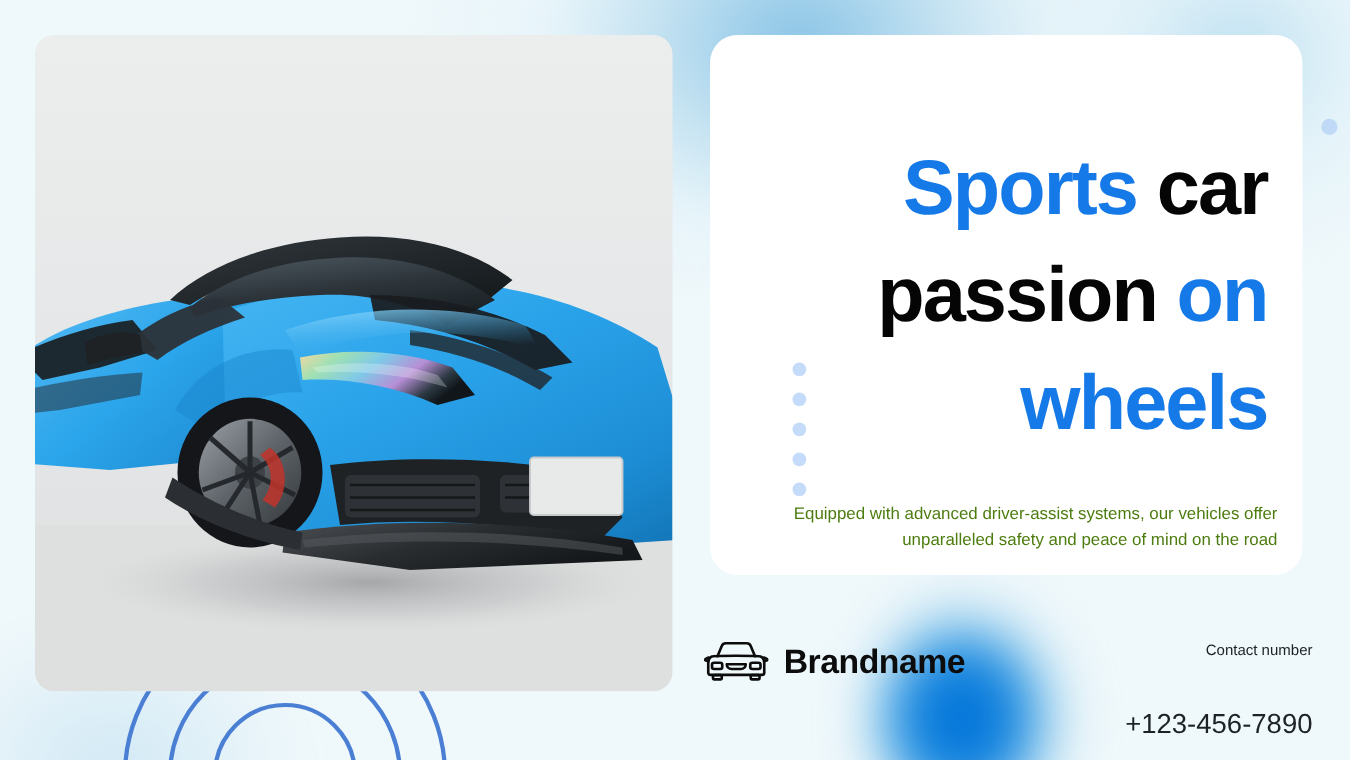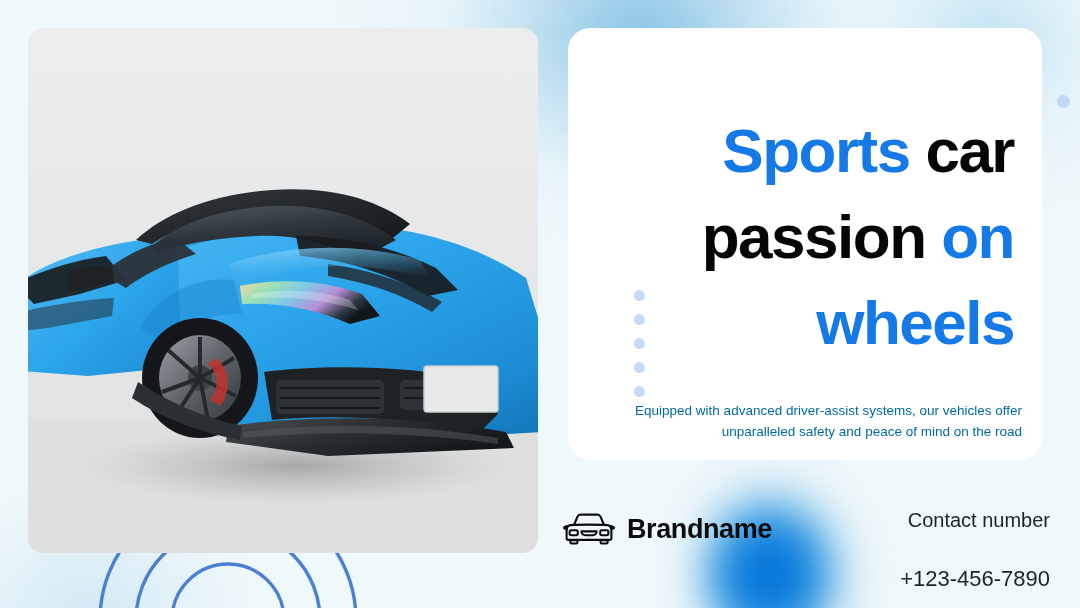--- a/index.html
+++ b/index.html
@@ -109,42 +109,42 @@
     width:11px; height:11px; border-radius:50%;
     background:#c4dbf9; display:block;
   }
 
   .body-copy {
     position:absolute;
     left:60px; right:20px; top:372px;
     text-align:right;
     font-size:13.5px;
     line-height:21px;
-    color:#0369a1;
+    color:#4d7c0f;
   }
 
   
   .brand {
     position:absolute;
     left:563px; top:512px;
     display:flex; align-items:center; gap:12px;
   }
   .brand-icon { width:52px; height:34px; display:block; }
   .brand-name {
     font-size:27px; font-weight:bold; color:#0c0c0c;
     letter-spacing:-0.4px;
   }
 
   .contact {
     position:absolute;
     right:30px; top:505px;
     text-align:right;
     color:#1d2226;
   }
-  .contact-label { font-size:20px; line-height:30px; font-weight:normal; }
+  .contact-label { font-size:12px; line-height:30px; font-weight:normal; }
   .contact-number { font-size:22px; line-height:32px; font-weight:normal;margin-top:28px; }
 </style>
 </head>
 <body>
 
 <div class="bg-root">
   <div class="blob-top"></div>
   <div class="blob-topright"></div>
   <div class="blob-bottomleft"></div>
   <div class="blob-blue"></div>

